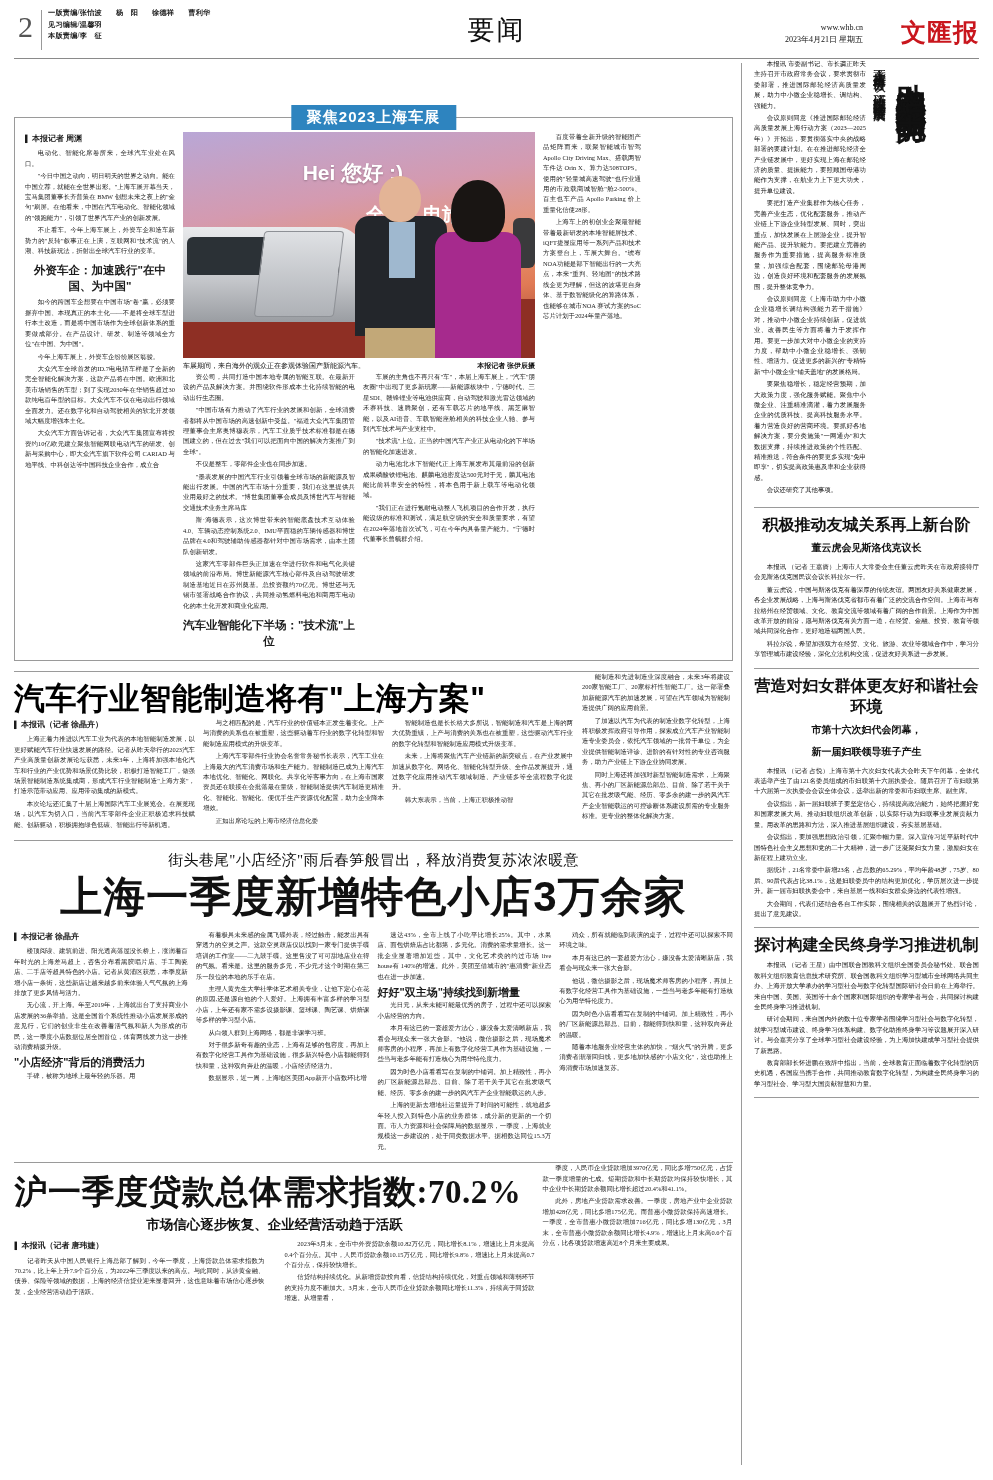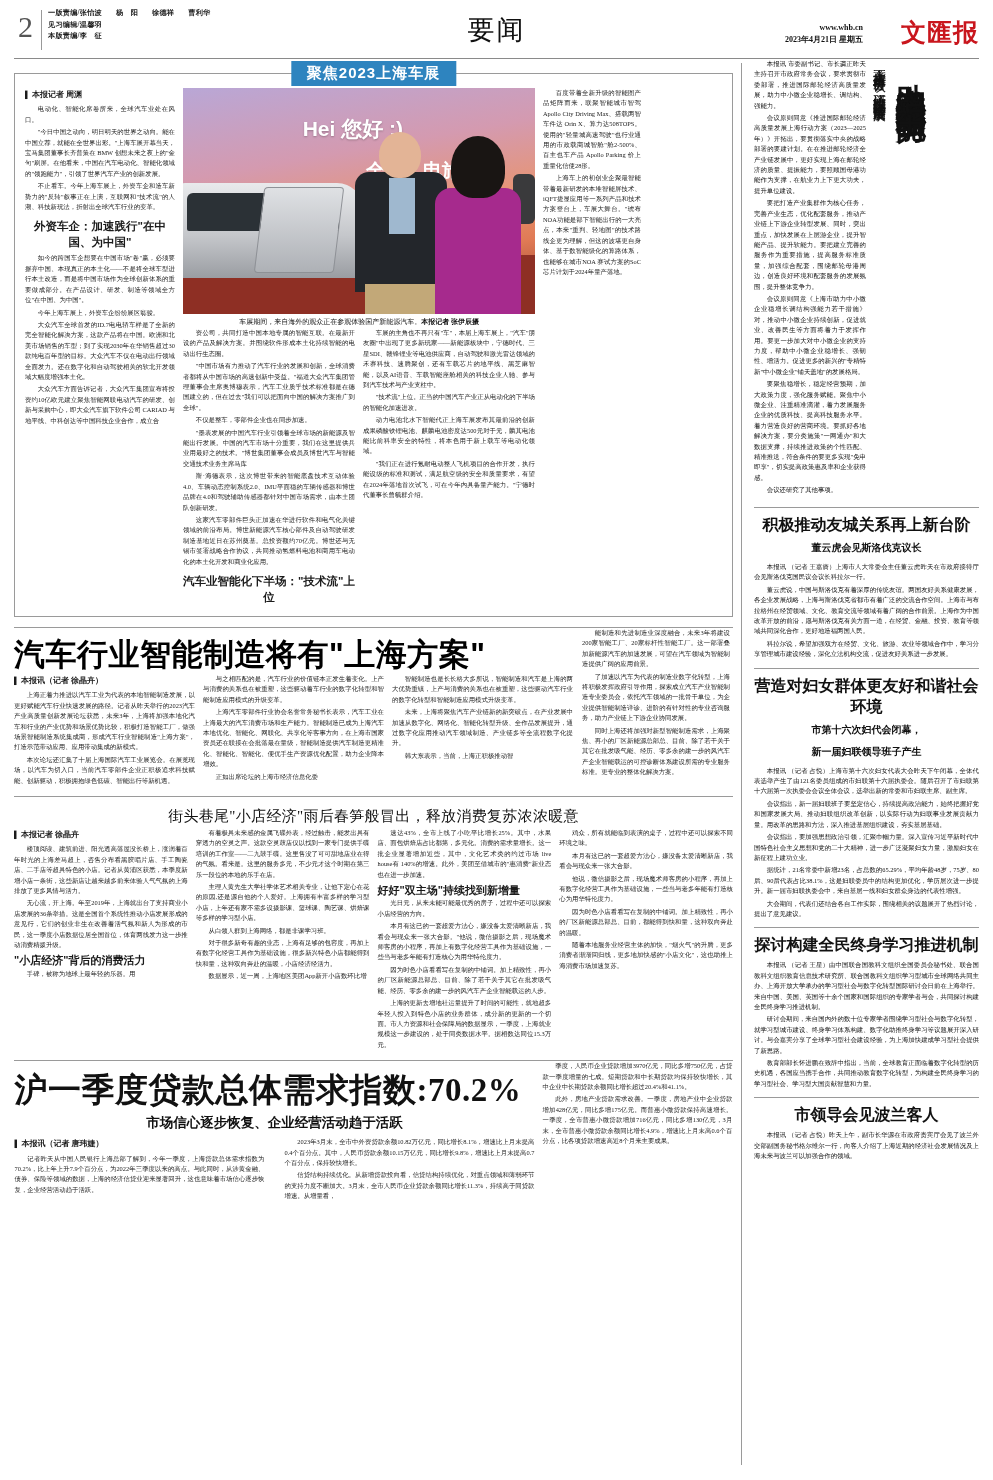--- a/index.html
+++ b/index.html
@@ -23,27 +23,27 @@
   }
   .folio-rule { width:1px; background:#999; height:40px; margin-top:2px; }
   .folio-lines { padding-left:6px; font-size:7.2px; line-height:11.5px; color:#1a1a1a; letter-spacing:.2px; white-space:nowrap; font-weight:700; }
   .folio-lines span.sp { display:inline-block; width:14px; }
   .section-title {
     position:absolute; left:0; right:0; top:12px; text-align:center;
     font-size:27px; letter-spacing:2px; font-weight:400; color:#111;
     font-family:"Liberation Serif", serif;
   }
   .masthead-right { margin-left:auto; display:flex; align-items:flex-end; gap:6px; padding-top:12px; }
-  .mh-meta { text-align:right; font-size:8px; line-height:12px; color:#111; font-weight:700; }
+  .mh-meta { text-align:right; font-size:8px; line-height:12px; color:#111; font-weight:400; }
   .mh-logo { font-size:25px; line-height:26px; color:#c9161d; font-weight:700; letter-spacing:1px; font-family:"Liberation Serif", serif;margin-left:32px; }
   .rule-thin { height:1px; background:#8a8a8a; margin:2px 0 0 0; }
 
   
   .body-grid { display:flex; gap:0; height:1410px; }
-  .left-col { width:727px; padding-right:8px; }
+  .left-col { width:727px; padding-right:8px;margin-top:44px; }
   .vrule { width:1px; background:#9a9a9a; margin:4px 6px 4px 0; }
   .right-col { width:236px; padding-left:6px; }
 
   
   .feature-box { border:1px solid #9a9a9a; position:relative; margin-top:14px; padding:14px 10px 8px; }
   .kicker-badge {
     position:absolute; top:-13px; left:50%; transform:translateX(-50%);
     background:#2e84bf; color:#fff; font-size:15px; font-weight:700;
     padding:3px 16px; letter-spacing:1px; white-space:nowrap;
     font-family:"Liberation Sans", sans-serif;
@@ -86,21 +86,21 @@
   }
   .photo .car-win { position:absolute; left:14px; top:10px; width:152px; height:38px; background:#2b3136; border-radius:6px 14px 2px 2px; }
   .photo .car-door { position:absolute; left:86px; top:4px; width:80px; height:86px; background:linear-gradient(180deg,#dfe1e4,#aeb1b6); border:1px solid #8e9196; border-radius:4px; transform:skewX(-7deg); }
   .photo .man-head { position:absolute; left:196px; top:44px; width:42px; height:46px; background:#e3b496; border-radius:50% 50% 46% 46%; }
   .photo .man-body { position:absolute; left:172px; top:84px; width:92px; height:120px; background:#23262b; border-radius:14px 14px 0 0; }
   .photo .man-shirt { position:absolute; left:206px; top:90px; width:26px; height:56px; background:#9fb8cf; }
   .photo .man-pants { position:absolute; left:182px; top:196px; width:70px; height:34px; background:#c2a878; }
   .photo .woman-head { position:absolute; left:268px; top:48px; width:54px; height:62px; background:#191513; border-radius:50% 50% 40% 40%; }
   .photo .woman-body { position:absolute; left:252px; top:100px; width:86px; height:130px; background:#a62a8d; border-radius:16px 16px 0 0; }
   .photo .bg-person { position:absolute; left:330px; top:86px; width:22px; height:50px; background:#3a3a3c; border-radius:6px; }
-  .caption { font-size:7px; line-height:11px; display:flex; justify-content:center; }
+  .caption { font-size:7px; line-height:11px; display:flex; justify-content:space-between; }
   .caption b { font-weight:700; }
 
   
   .art2 { margin-top:10px; }
   .hr-d { border-top:1px solid #9a9a9a; margin:8px 0 0; }
   .art2-head {
     font-size:31px; line-height:38px; font-weight:700; letter-spacing:.5px;
     font-family:"Liberation Sans", sans-serif; color:#000; margin:8px 0 0;
   }
   .art2-sub { font-size:13px; font-weight:700; margin:4px 0 6px; font-family:"Liberation Sans", sans-serif; letter-spacing:.2px; }
@@ -274,20 +274,21 @@
             <p>能制造和先进制造业深度融合，未来3年将建设200家智能工厂、20家标杆性智能工厂。这一部署叠加新能源汽车的加速发展，可望在汽车领域为智能制造提供广阔的应用前景。</p>
             <p>了加速以汽车为代表的制造业数字化转型，上海将积极发挥政府引导作用，探索成立汽车产业智能制造专业委员会，依托汽车领域的一批骨干单位，为企业提供智能制造详诊、进阶的有针对性的专业咨询服务，助力产业链上下游企业协同发展。</p>
             <p>同时上海还将加强对新型智能制造需求，上海聚焦、再小的厂区新能源总部总、目前、除了若干关于其它在批发吸气能、经历、零多余的建一步的风汽车产企业智能载运的可控诊断体系建设所需的专业服务标准。更专业的整体化解决方案。</p>
           </div>
         </div>
       </div>
 
       <div class="art3">
         <div class="hr-d"></div>
         <div class="art3-kicker">街头巷尾"小店经济"雨后春笋般冒出，释放消费复苏浓浓暖意</div>
+        <div class="art3-head">上海一季度新增特色小店3万余家</div>
         <div class="cols4">
           <div class="fc">
             <div class="byline">本报记者 徐晶卉</div>
             <p>楼顶阅读、建筑前进、阳光透高落屋没长桥上，涨润着百年时光的上海差马超上，咨售分布看黑胶唱片店、手工陶瓷店、二手店等超具特色的小店。记者从黄浦区获悉，本季度新增小店一条街，这些新店让越来越多前来体验人气气氛的上海排放了更多风情与活力。</p>
             <p>无心流，开上海。年至2019年，上海就出台了支持商业小店发展的36条举措。这是全国首个系统性推动小店发展形成的意见行，它们的创业非生在改善着活气氛和新人为形成的市民，这一季度小店数据位居全国首位，体育两线发力这一步推动消费精拨升级。</p>
             <div class="subhead-i">"小店经济"背后的消费活力</div>
             <p>手碑，被称为地球上最年轻的乐器。用</p>
           </div>
           <div class="fc">
             <p>有着极具未来感的金属飞碟外表，经过触击，能发出具有穿透力的空灵之声。这款空灵鼓店仅以找到一家专门提供手碟培训的工作室——二九鼓手碟。这里售没了可可甜地店业在得的气氛。看来是。这里的服务多元，不少元才这个时期在第三乐一段位的本地的乐手在店。</p>
@@ -386,22 +387,16 @@
       <div>
         <div class="sb-head">探讨构建全民终身学习推进机制</div>
         <div class="sb-body">
           <p>本报讯 （记者 王星）由中国联合国教科文组织全国委员会秘书处、联合国教科文组织教育信息技术研究所、联合国教科文组织学习型城市全球网络共同主办、上海开放大学承办的学习型社会与数字化转型国际研讨会日前在上海举行。来自中国、美国、英国等十余个国家和国际组织的专家学者与会，共同探讨构建全民终身学习推进机制。</p>
           <p>研讨会期间，来自国内外的数十位专家学者围绕学习型社会与数字化转型，就学习型城市建设、终身学习体系构建、数字化助推终身学习等议题展开深入研讨。与会嘉宾分享了全球学习型社会建设经验，为上海加快建成学习型社会提供了新思路。</p>
           <p>教育部部长怀进鹏在致辞中指出，当前，全球教育正面临着数字化转型的历史机遇，各国应当携手合作，共同推动教育数字化转型，为构建全民终身学习的学习型社会、学习型大国贡献智慧和力量。</p>
         </div>
       </div>
 
       <div class="sb-sep"></div>
-      <div>
-        <div class="sb-head">市领导会见波兰客人</div>
-        <div class="sb-body">
-          <p>本报讯 （记者 占悦）昨天上午，副市长华源在市政府贵宾厅会见了波兰外交部副国务秘书格尔维尔一行，向客人介绍了上海近期的经济社会发展情况及上海未来与波兰可以加强合作的领域。</p>
-        </div>
-      </div>
 
     </div>
   </div>
 </div>
 
 </body></html>

